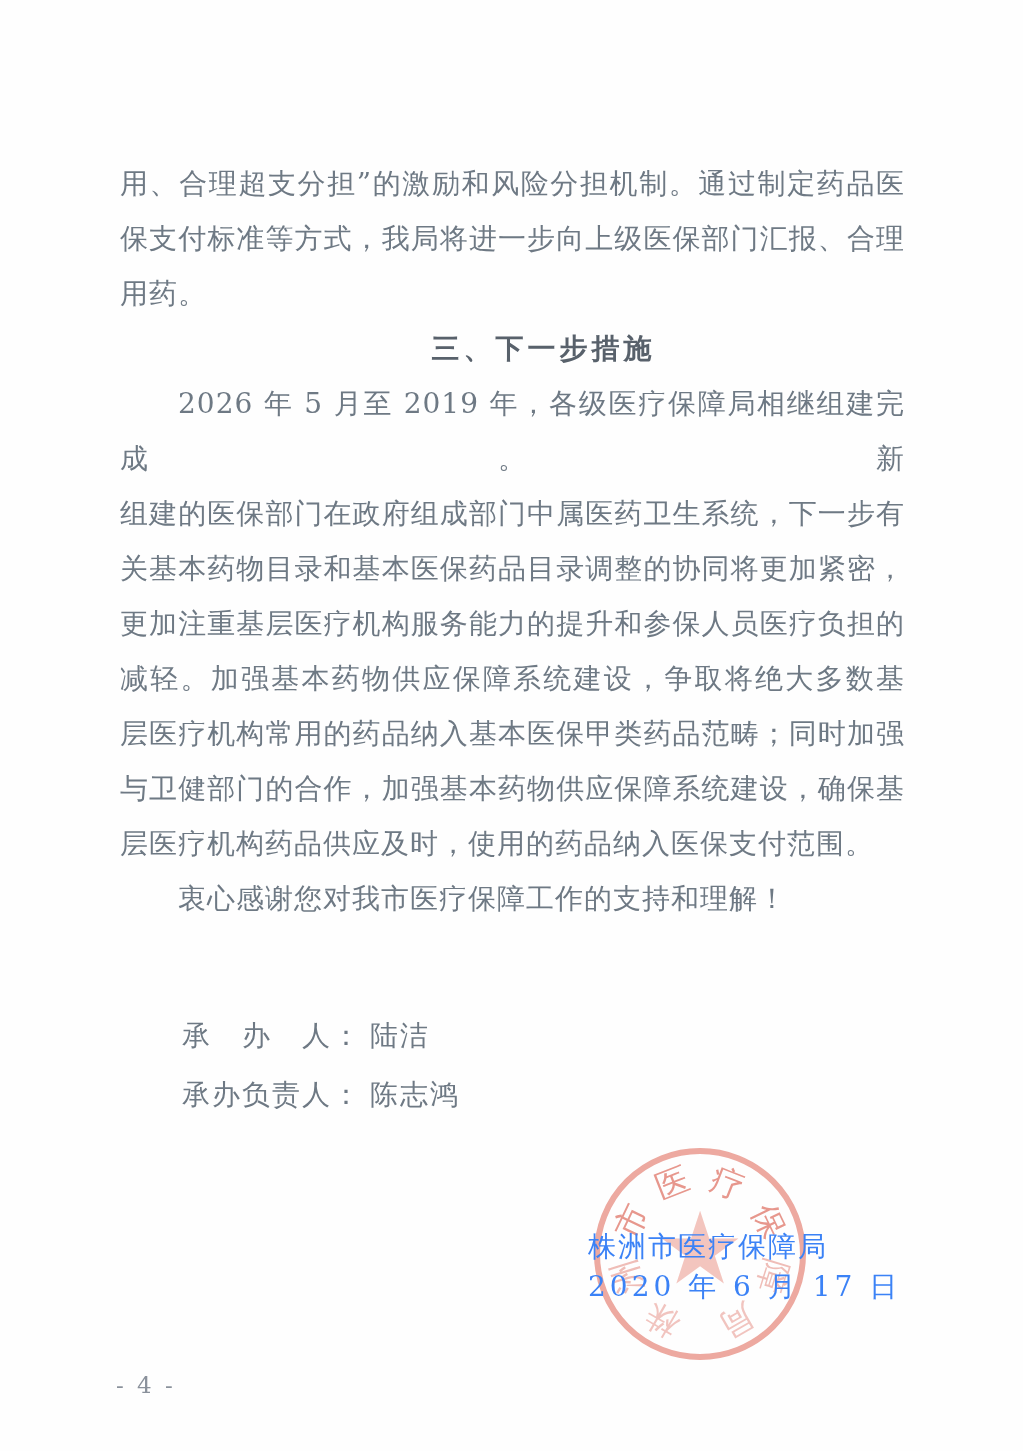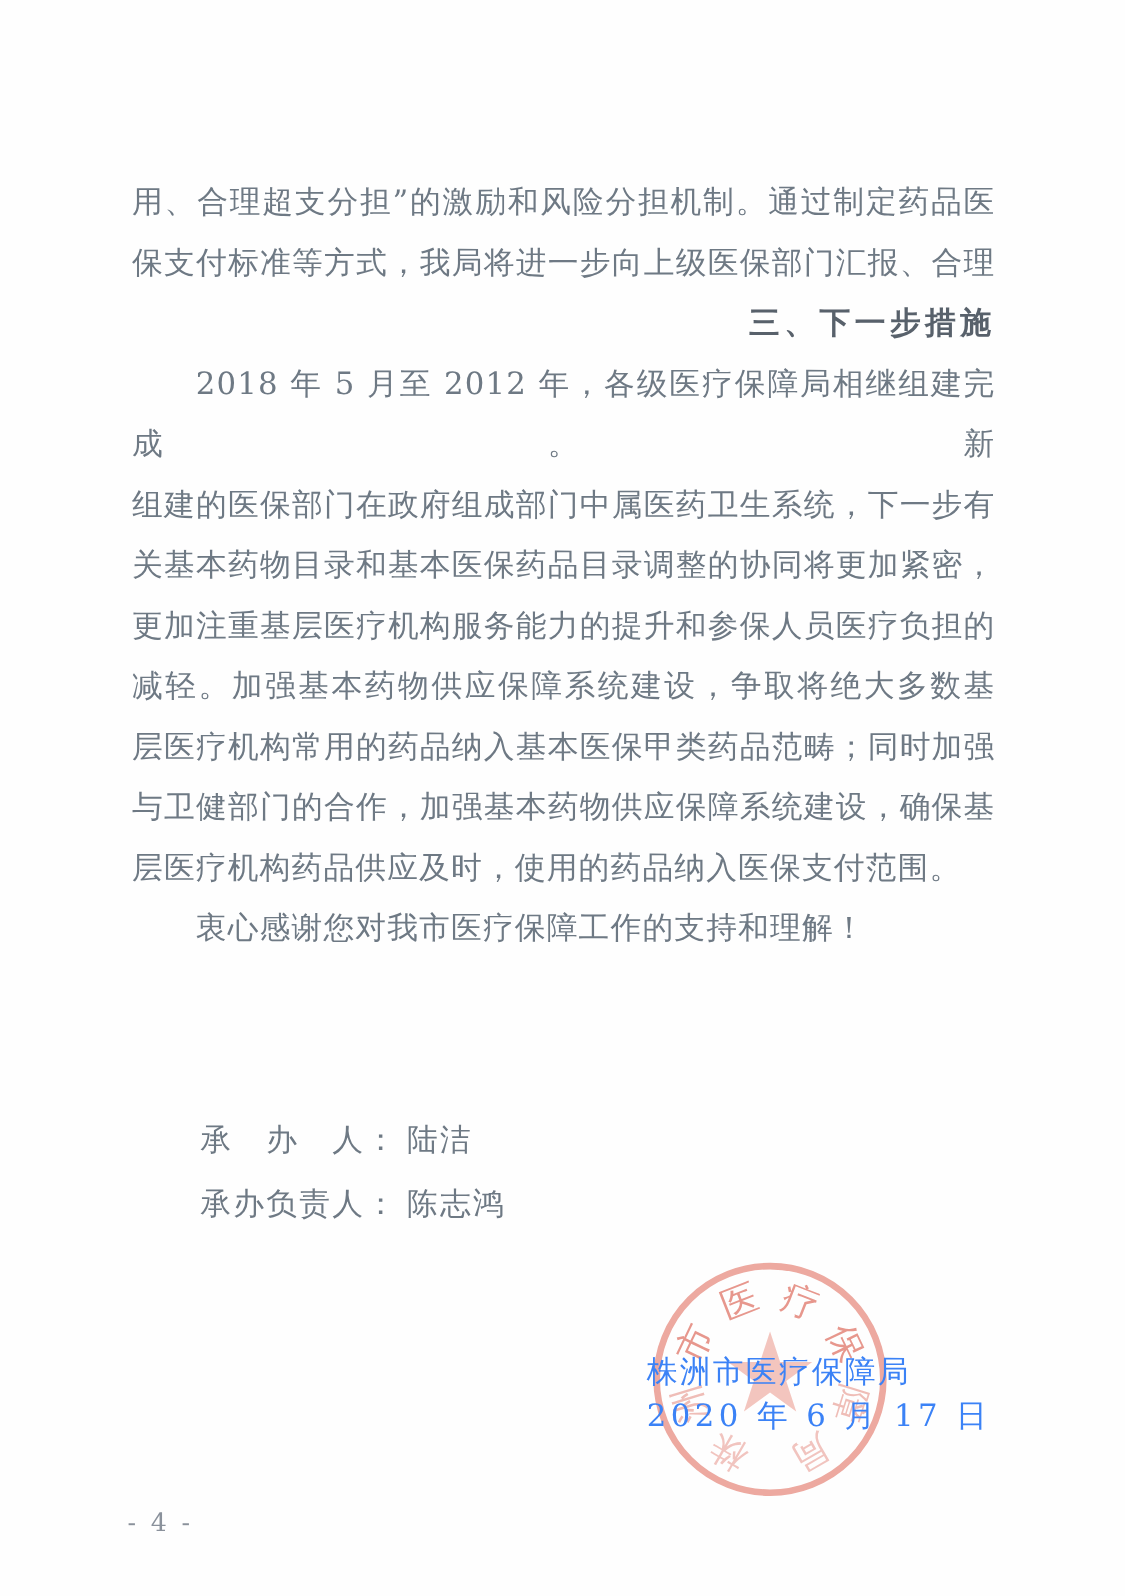--- a/index.html
+++ b/index.html
@@ -18,21 +18,21 @@
     font-size:28px; line-height:55px; letter-spacing:1px;
   }
   .line { min-height:55px; }
   .jl { text-align:justify; text-align-last:justify; }
   .jl.last { text-align-last:left; }
   .indent { text-indent:58px; }
   .heading {
     font-family:"Liberation Sans","DejaVu Sans",sans-serif;
     font-weight:600; color:#58616b;
     padding-left:62px; letter-spacing:4px;
-    text-align:right; text-align-last:auto;
+    text-align:center; text-align-last:auto;
   }
   .contact {
     position:absolute; left:182px; top:1006px;
     font-size:28px; line-height:59px; color:#6e7984;
     letter-spacing:2px;
   }
   .contact .row { white-space:pre; }
   .phone-val { letter-spacing:8px; margin-left:8px; font-family:"DejaVu Serif","Liberation Serif",serif; }
   .name-val { margin-left:8px; }
   .signature {
@@ -75,24 +75,25 @@
   }
 </style>
 </head>
 <body>
 
 <div class="page">
 
   <div class="textcol">
     <div class="line jl">用、合理超支分担”的激励和风险分担机制。通过制定药品医</div>
     <div class="line jl">保支付标准等方式，我局将进一步向上级医保部门汇报、合理</div>
+    <div class="line jl last">用药。</div>
 
     <div class="line heading">三、下一步措施</div>
 
-    <div class="line jl indent">2018 年 5 月至 2012 年，各级医疗保障局相继组建完成。新</div>
+    <div class="line jl indent">2026 年 5 月至 2019 年，各级医疗保障局相继组建完成。新</div>
     <div class="line jl">组建的医保部门在政府组成部门中属医药卫生系统，下一步有</div>
     <div class="line jl">关基本药物目录和基本医保药品目录调整的协同将更加紧密，</div>
     <div class="line jl">更加注重基层医疗机构服务能力的提升和参保人员医疗负担的</div>
     <div class="line jl">减轻。加强基本药物供应保障系统建设，争取将绝大多数基</div>
     <div class="line jl">层医疗机构常用的药品纳入基本医保甲类药品范畴；同时加强</div>
     <div class="line jl">与卫健部门的合作，加强基本药物供应保障系统建设，确保基</div>
     <div class="line jl last">层医疗机构药品供应及时，使用的药品纳入医保支付范围。</div>
 
     <div class="line indent">衷心感谢您对我市医疗保障工作的支持和理解！</div>
   </div>

